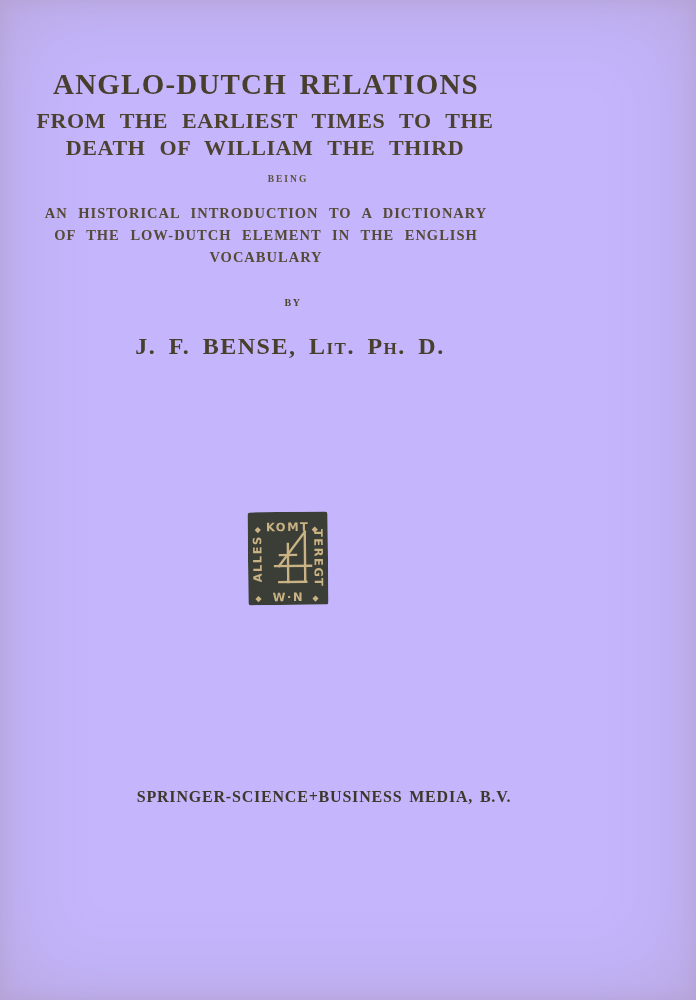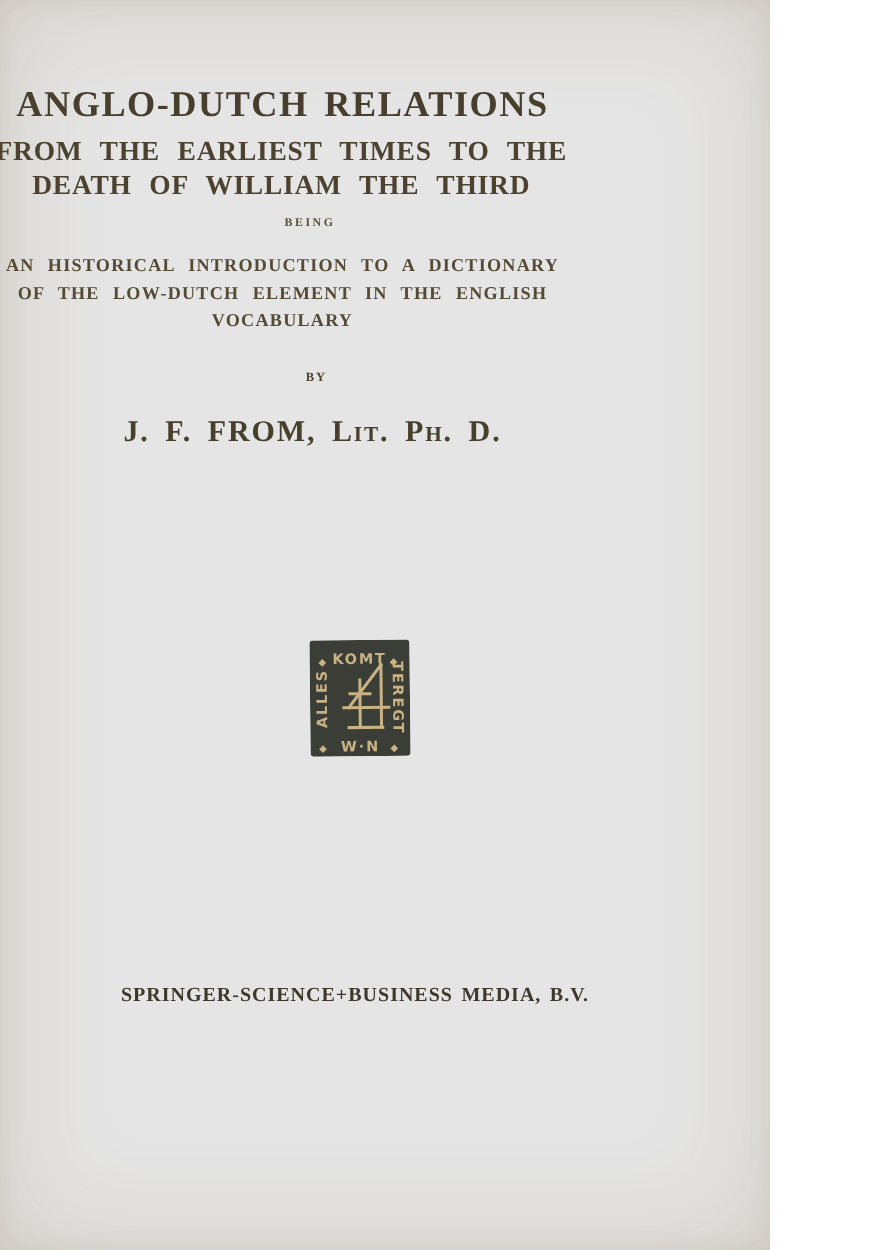--- a/index.html
+++ b/index.html
@@ -1,25 +1,24 @@
 <!DOCTYPE html>
 <html><head>
 <meta charset="utf-8">
 <style>
   html, body { margin: 0; padding: 0; background: #ffffff; }
 
   .cover {
     position: relative;
-    width: 584px;
+    width: 696px;
     height: 1000px;
-    background: #e5e5e5;
+    background: #c4b5fd;
     overflow: hidden;
     font-family: "Liberation Serif", "DejaVu Serif", serif;
     color: #4a4130;
-    padding-left: 32px;
   }
 
   .scan-vignette {
     position: absolute;
     inset: 0;
     pointer-events: none;
     box-shadow: inset 0 0 90px rgba(122, 96, 48, 0.18), inset 0 0 18px rgba(122, 96, 48, 0.10);
   }
 
   .line-block {
@@ -135,21 +134,21 @@
 
   <div class="line-block description">
     <div>AN HISTORICAL INTRODUCTION TO A DICTIONARY</div>
     <div>OF THE LOW-DUTCH ELEMENT IN THE ENGLISH</div>
     <div>VOCABULARY</div>
   </div>
 
   <div class="line-block by-label">BY</div>
 
   <div class="line-block author-line">
-    <span>J. F. FROM,</span>
+    <span>J. F. BENSE,</span>
     <span class="degrees">Lit. Ph. D.</span>
   </div>
 
   <div class="emblem">
     <svg viewBox="0 0 80 93" xmlns="http://www.w3.org/2000/svg">
       <rect x="0" y="0" width="80" height="93" rx="3" fill="#3b3e37"></rect>
 
       <text class="corner" x="7" y="20">◆</text>
       <text class="corner" x="64" y="20">◆</text>
       <text class="corner" x="7" y="89">◆</text>

